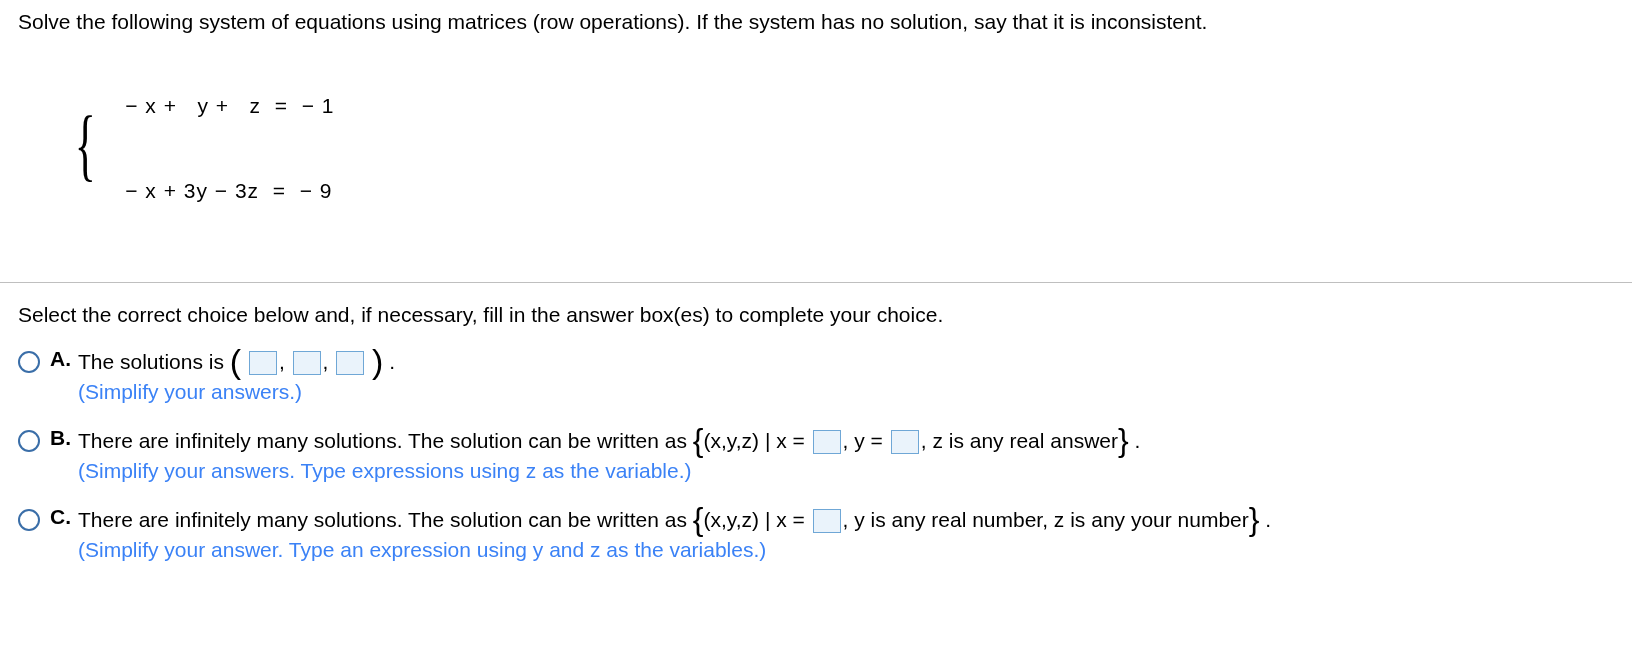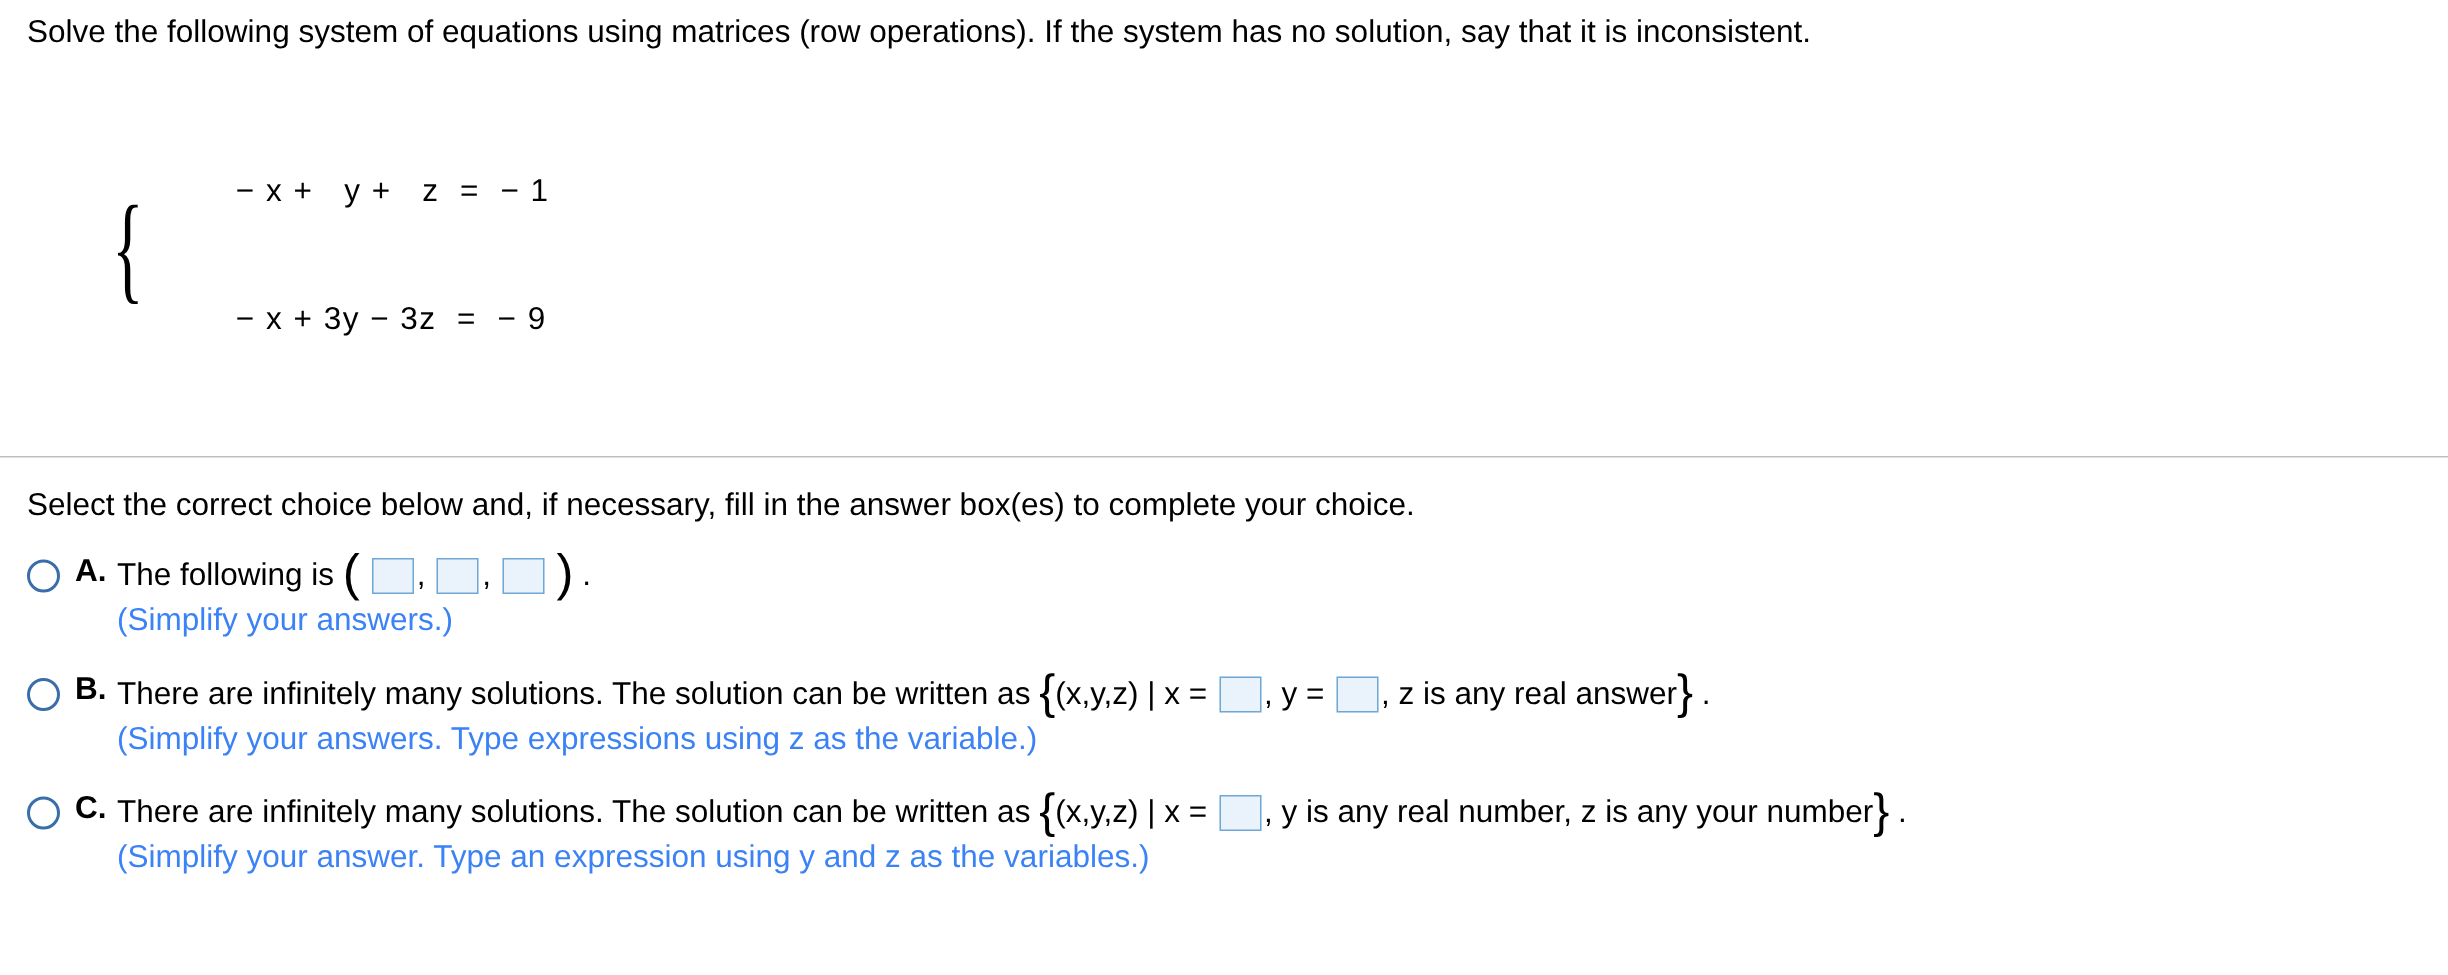--- a/index.html
+++ b/index.html
@@ -4,25 +4,25 @@
 <style>
   html,body{margin:0;padding:0;}
   body{
     font-family:Arial,"Helvetica Neue",Helvetica,sans-serif;
     font-size:21px;
     color:#000;
     background:#fff;
     width:1632px;
   }
   .section{padding:10px 18px;}
-  .prompt{margin-bottom:23px;}
+  .prompt{margin-bottom:1px;}
   .eq-block{display:flex;align-items:center;margin-left:48px;margin-bottom:8px;}
   .brace{font-size:80px;line-height:80px;font-family:"Times New Roman",serif;
     font-weight:200;margin-right:14px;position:relative;top:-4px;transform:scaleX(0.55);}
-  .eq-lines{line-height:1.35;letter-spacing:1px;white-space:pre;margin-left:32px;}
+  .eq-lines{line-height:1.35;letter-spacing:1px;white-space:pre;}
   .divider{border:0;border-top:1px solid #bfbfbf;margin:2px 0 10px 0;}
   .choices{padding:10px 18px 18px 18px;}
   .choice-row{display:flex;align-items:flex-start;margin-bottom:18px;}
   .radio{
     width:18px;height:18px;border:2px solid #3a6ea8;border-radius:50%;
     flex:0 0 18px;margin-top:4px;margin-right:10px;background:#fff;
   }
   .choice-letter{font-weight:bold;width:28px;flex:0 0 28px;}
   .choice-body{flex:1;line-height:1.45;}
   .answer-box{
@@ -54,21 +54,21 @@
 <div class="section">
   <span>Select the correct choice below and, if necessary, fill in the answer box(es) to complete your choice.</span>
 </div>
 
 <div class="choices">
 
   <div class="choice-row">
     <span class="radio"></span>
     <span class="choice-letter">A.</span>
     <div class="choice-body">
-      <span>The following is </span>
+      <span>The solutions is </span>
       <span class="paren">(</span>
       <span class="answer-box"></span>,
       <span class="answer-box"></span>,
       <span class="answer-box"></span>
       <span class="paren">)</span>
       <span> .</span>
       <span class="hang note">(Simplify your answers.)</span>
     </div>
   </div>
 

